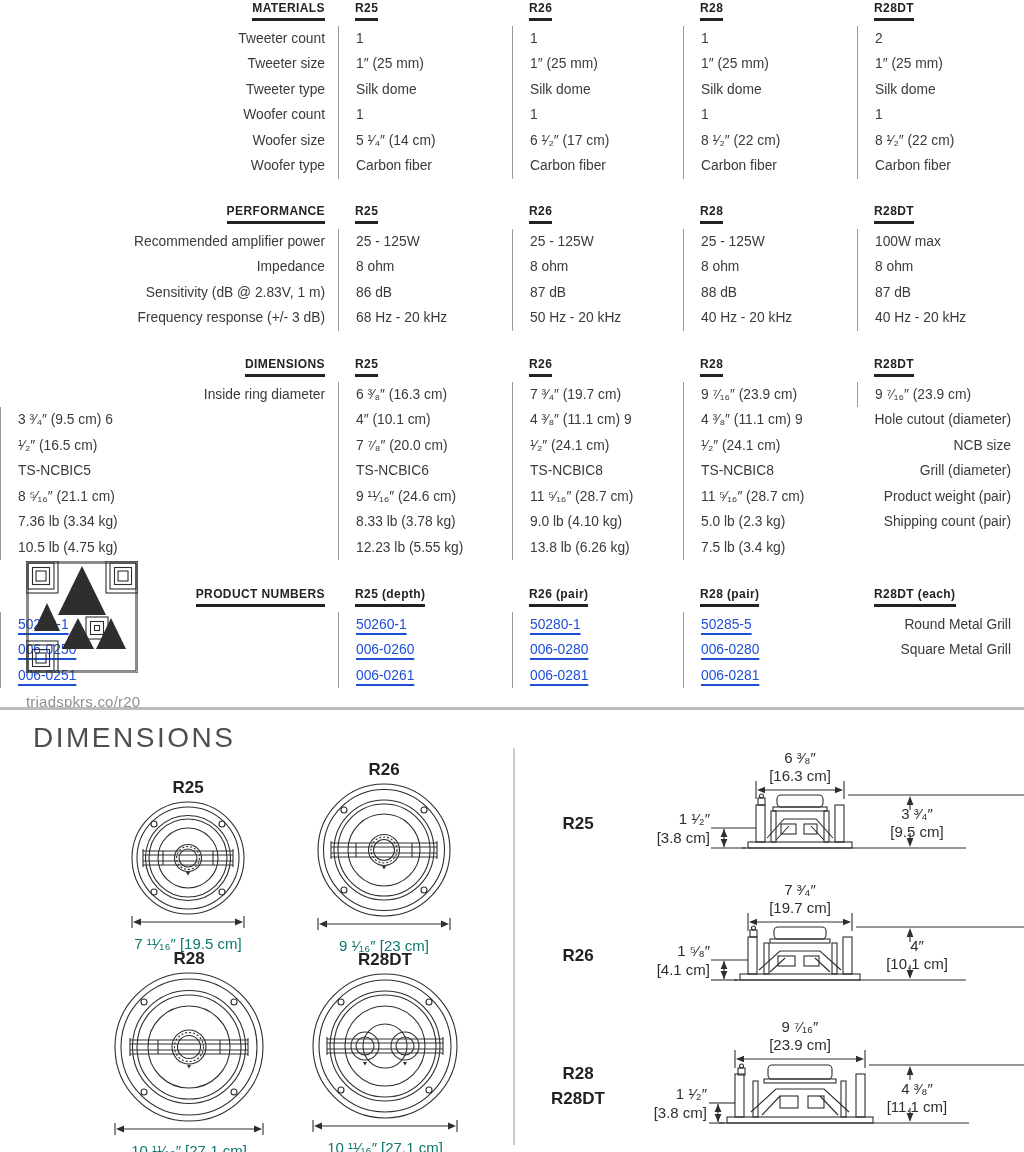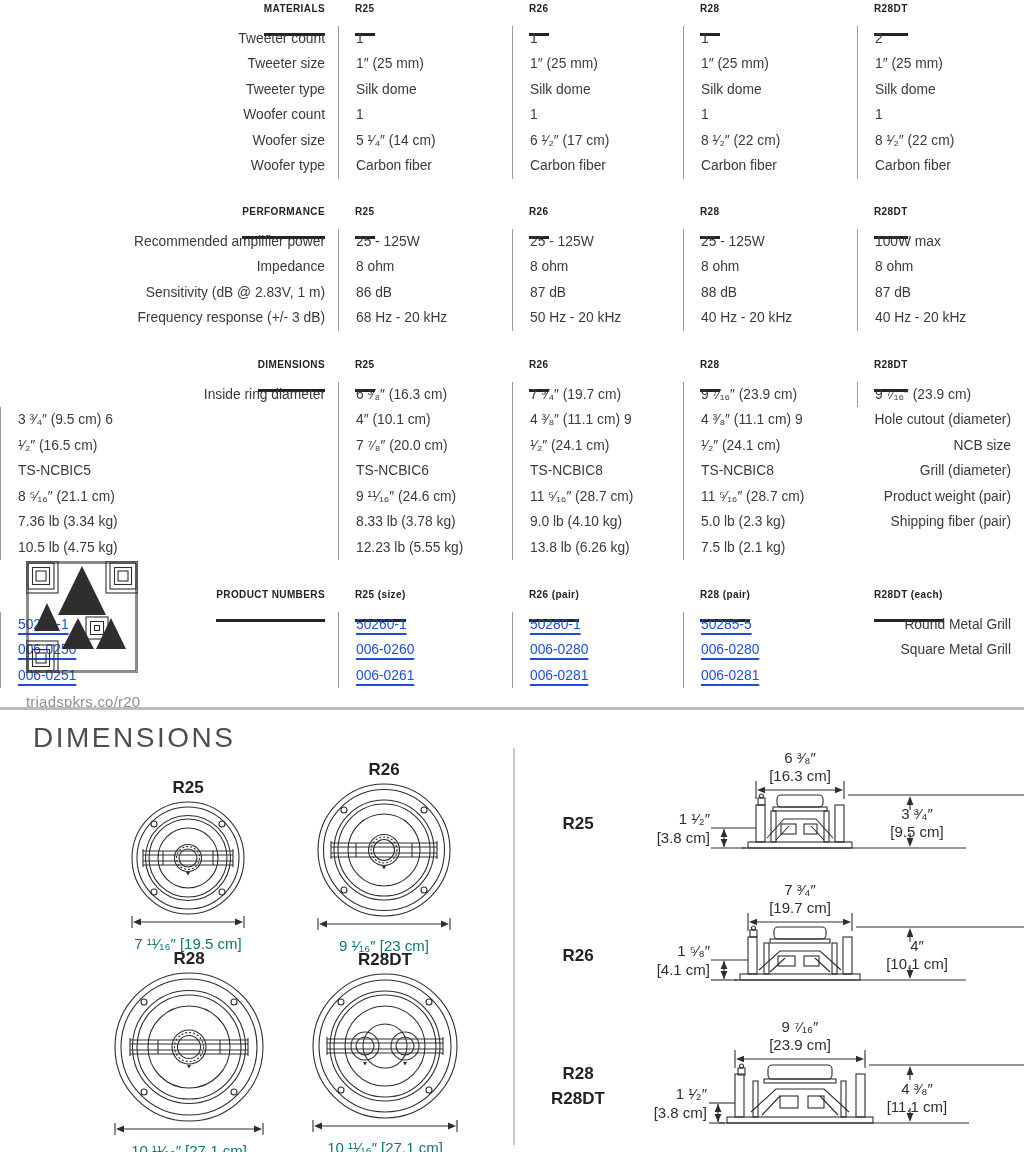--- a/index.html
+++ b/index.html
@@ -6,22 +6,22 @@
   .page{position:relative;width:1024px;height:1152px;background:#fff;overflow:hidden;
         font-family:"Liberation Sans",sans-serif;color:#3a3a3a;}
   
   .spec{position:absolute;left:0;width:1024px;display:grid;
         grid-template-columns:338px 174px 171px 174px 167px;
         grid-auto-rows:25.5px;}
   .spec .hrow{height:20px;}
   .cell{font-size:13.8px;line-height:25.5px;white-space:nowrap;}
   .hlab{text-align:right;padding-right:13px;line-height:16px;}
   .hval{padding-left:17px;line-height:16px;}
-  .hd{display:inline-block;font-weight:bold;font-size:10px;letter-spacing:.4px;color:#232323;
-      border-bottom:3px solid #232323;padding-bottom:16px;}
+  .hd{display:inline-block;font-weight:bold;font-size:12px;letter-spacing:.4px;color:#232323;
+      border-bottom:3px solid #232323;padding-bottom:2px;}
   .rlab{text-align:right;padding-right:13px;color:#3a3a3a;}
   .rval{padding-left:17px;border-left:1px solid #9b9b9b;color:#3a3a3a;}
   a.plink{color:#1d4ed8;text-decoration:underline;text-decoration-thickness:1.5px;
           text-underline-offset:4px;cursor:pointer;}
   
   .qrwrap{position:absolute;left:26px;top:561px;width:120px;text-align:left;}
   .qrcap{font-size:15px;color:#8f8f8f;margin-top:16px;letter-spacing:.2px;}
   
   .hdiv{position:absolute;left:0;top:707px;width:1024px;height:3px;background:#bcbcbc;}
   .vdiv{position:absolute;left:513px;top:748px;width:2px;height:397px;background:#c9c9c9;}
@@ -135,29 +135,29 @@
       <div class="cell rlab">Grill (diameter)</div>
       <div class="cell rval">8 ⁵⁄₁₆″ (21.1 cm)</div>
       <div class="cell rval">9 ¹¹⁄₁₆″ (24.6 cm)</div>
       <div class="cell rval">11 ⁵⁄₁₆″ (28.7 cm)</div>
       <div class="cell rval">11 ⁵⁄₁₆″ (28.7 cm)</div>
       <div class="cell rlab">Product weight (pair)</div>
       <div class="cell rval">7.36 lb (3.34 kg)</div>
       <div class="cell rval">8.33 lb (3.78 kg)</div>
       <div class="cell rval">9.0 lb (4.10 kg)</div>
       <div class="cell rval">5.0 lb (2.3 kg)</div>
-      <div class="cell rlab">Shipping fiber (pair)</div>
+      <div class="cell rlab">Shipping count (pair)</div>
       <div class="cell rval">10.5 lb (4.75 kg)</div>
       <div class="cell rval">12.23 lb (5.55 kg)</div>
       <div class="cell rval">13.8 lb (6.26 kg)</div>
-      <div class="cell rval">7.5 lb (2.1 kg)</div>
+      <div class="cell rval">7.5 lb (3.4 kg)</div>
     </div>
   <div class="spec" style="top:586px">
       <div class="cell hlab hrow"><span class="hd">PRODUCT NUMBERS</span></div>
-      <div class="cell hval hrow"><span class="hd">R25 (size)</span></div>
+      <div class="cell hval hrow"><span class="hd">R25 (depth)</span></div>
       <div class="cell hval hrow"><span class="hd">R26 (pair)</span></div>
       <div class="cell hval hrow"><span class="hd">R28 (pair)</span></div>
       <div class="cell hval hrow"><span class="hd">R28DT (each)</span></div>
       <div class="cell rval"><a class="plink" href="#">50250-1</a></div>
       <div class="cell rval"><a class="plink" href="#">50260-1</a></div>
       <div class="cell rval"><a class="plink" href="#">50280-1</a></div>
       <div class="cell rval"><a class="plink" href="#">50285-5</a></div>
       <div class="cell rlab">Round Metal Grill</div>
       <div class="cell rval"><a class="plink" href="#">006-0250</a></div>
       <div class="cell rval"><a class="plink" href="#">006-0260</a></div>

